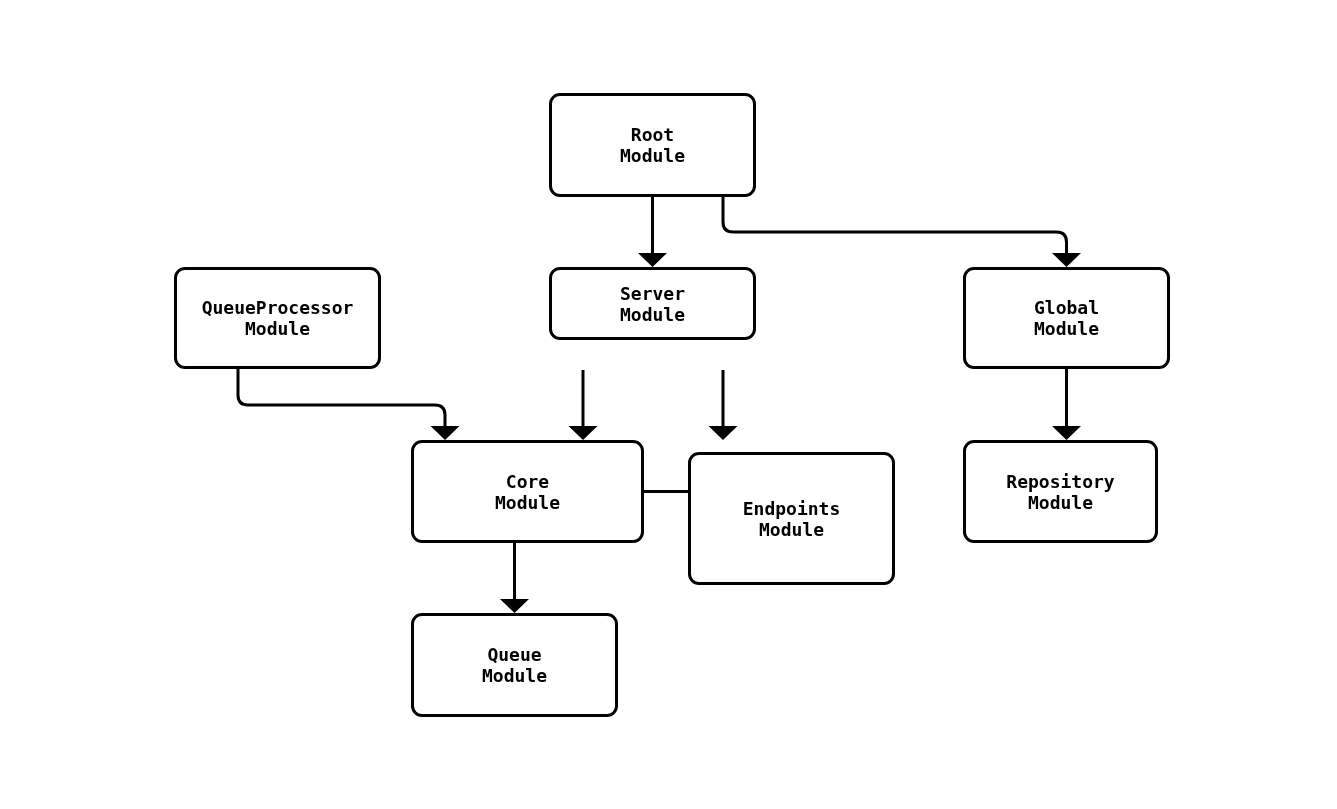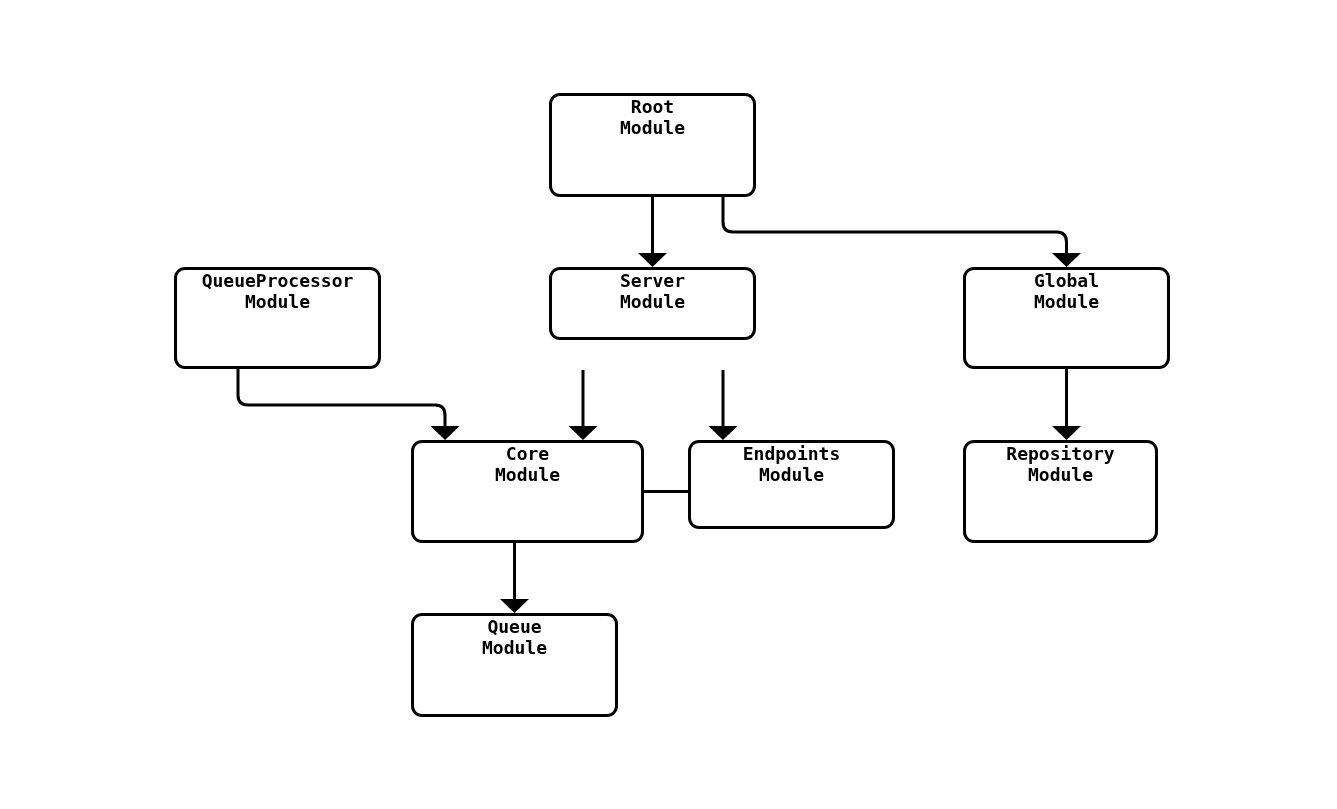--- a/index.html
+++ b/index.html
@@ -33,33 +33,34 @@
   }
   .node {
     position: absolute;
     box-sizing: border-box;
     background: #ffffff;
     border: 3.5px solid #000000;
     border-radius: 11px;
     display: flex;
     flex-direction: column;
     align-items: center;
+    justify-content: center;
     text-align: center;
     font-size: 18px;
     font-weight: bold;
     line-height: 21px;
     color: #000000;
   }
   
   #n-root          { left: 549px; top:  93px; width: 207px; height: 104px; }
   #n-queueprocessor{ left: 134px; top: 267px; width: 207px; height: 102px; margin-left: 40px; }
   #n-server        { left: 549px; top: 267px; width: 207px; height: 73px; }
   #n-global        { left: 963px; top: 267px; width: 207px; height: 102px; }
   #n-core          { left: 411px; top: 440px; width: 233px; height: 103px; }
-  #n-endpoints     { left: 688px; top: 440px; width: 207px; height: 89px; }
+  #n-endpoints     { left: 688px; top: 452px; width: 207px; height: 133px; }
   #n-repository    { left: 963px; top: 440px; width: 195px; height: 103px; }
   #n-queue         { left: 411px; top: 613px; width: 207px; height: 104px; }
 </style>
 </head>
 <body>
 
 <div class="stage">
 
   <svg class="edges" viewBox="0 0 1337 809" xmlns="http://www.w3.org/2000/svg">
 

